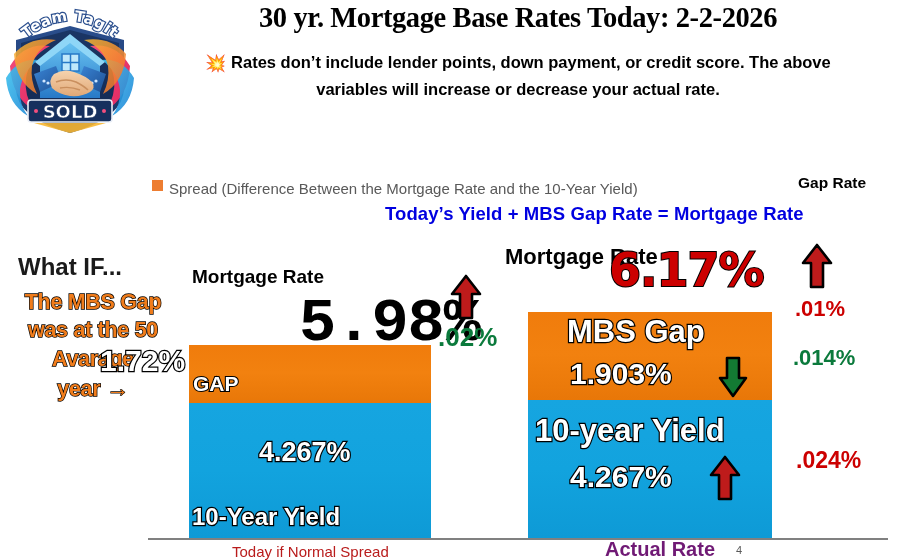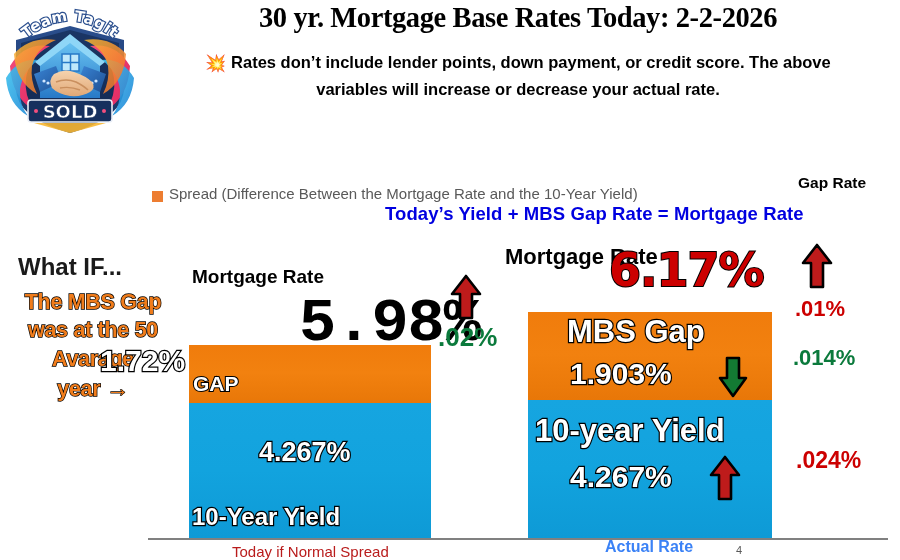--- a/index.html
+++ b/index.html
@@ -25,21 +25,21 @@
   }
   .subtitle {
     position: absolute; left: 168px; top: 50px; width: 700px;
     text-align: center; font-size: 16.5px; font-weight: bold;
     color: #000; line-height: 1.52;
   }
   .burst { font-size: 17px; vertical-align: -1px; }
 
   
   .legend { position: absolute; left: 152px; top: 180px; }
-  .legend-row { display: flex; align-items: flex-end; height: 22px; }
+  .legend-row { display: flex; align-items: flex-start; height: 22px; }
   .swatch { width: 11px; height: 11px; margin-right: 6px; flex: 0 0 auto; }
   .sw-orange { background: #ED7D31; }
   .sw-blue   { background: #1F8FC4; }
   .legend-text { font-size: 15px; color: #595959; white-space: nowrap; }
 
   .formula {
     position: absolute; left: 385px; top: 203px;
     font-size: 18.5px; font-weight: bold; color: #0000E0;
     white-space: nowrap; letter-spacing: 0.1px;
   }
@@ -138,21 +138,21 @@
   
   .delta { position: absolute; font-weight: bold; white-space: nowrap; }
   #delta-left   { left: 438px; top: 322px; font-size: 26px; color: #0B7A3C; }
   #delta-r1     { left: 795px; top: 296px; font-size: 22px; color: #CC0000; }
   #delta-r2     { left: 793px; top: 345px; font-size: 22px; color: #0B7A3C; }
   #delta-r3     { left: 796px; top: 447px; font-size: 23px; color: #CC0000; }
 
   
   .cat { position: absolute; white-space: nowrap; }
   #cat-left  { left: 232px; top: 543px; font-size: 15px; color: #b91c1c; }
-  #cat-right { left: 605px; top: 538px; font-size: 16px; color: #3b82f6; font-weight: bold; }
+  #cat-right { left: 605px; top: 538px; font-size: 20px; color: #701a75; font-weight: bold; }
   #page-num  { left: 736px; top: 544px; font-size: 11px; color: #595959; position: absolute; }
 </style>
 </head>
 <body>
 
 <div id="slide">
 
   <div class="logo">
     <svg viewBox="0 0 132 134" xmlns="http://www.w3.org/2000/svg">
       <defs>

